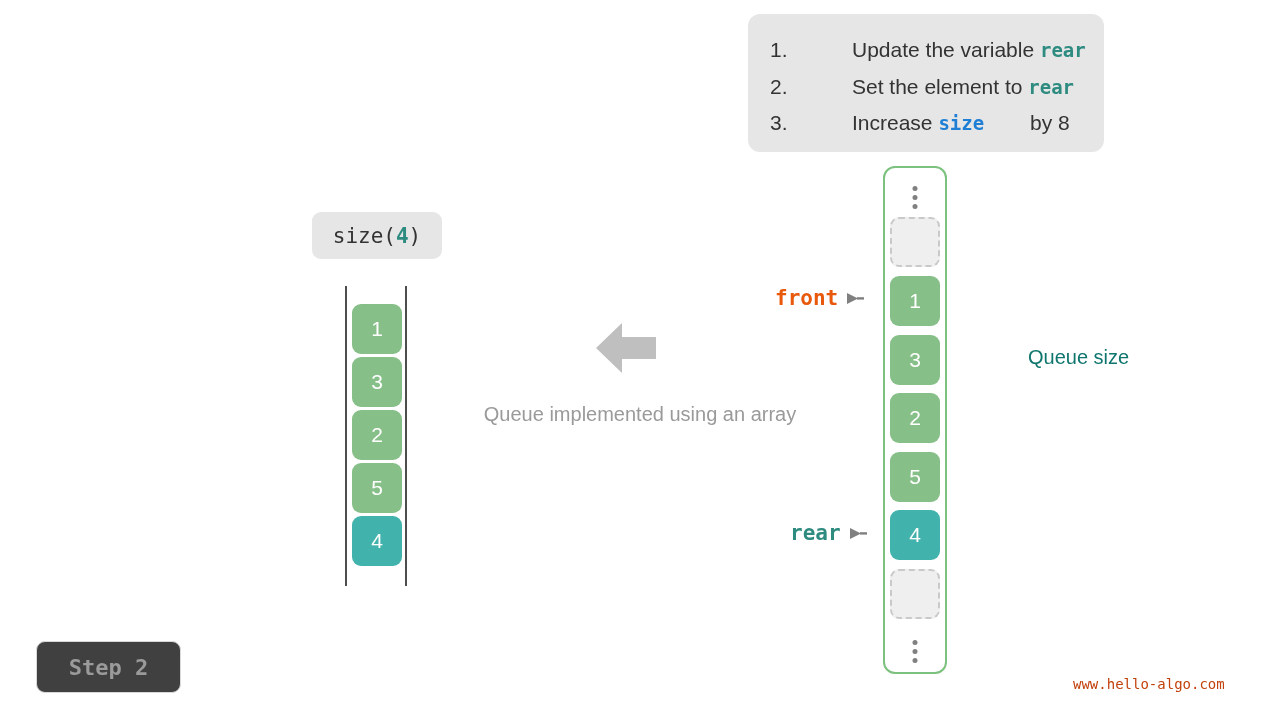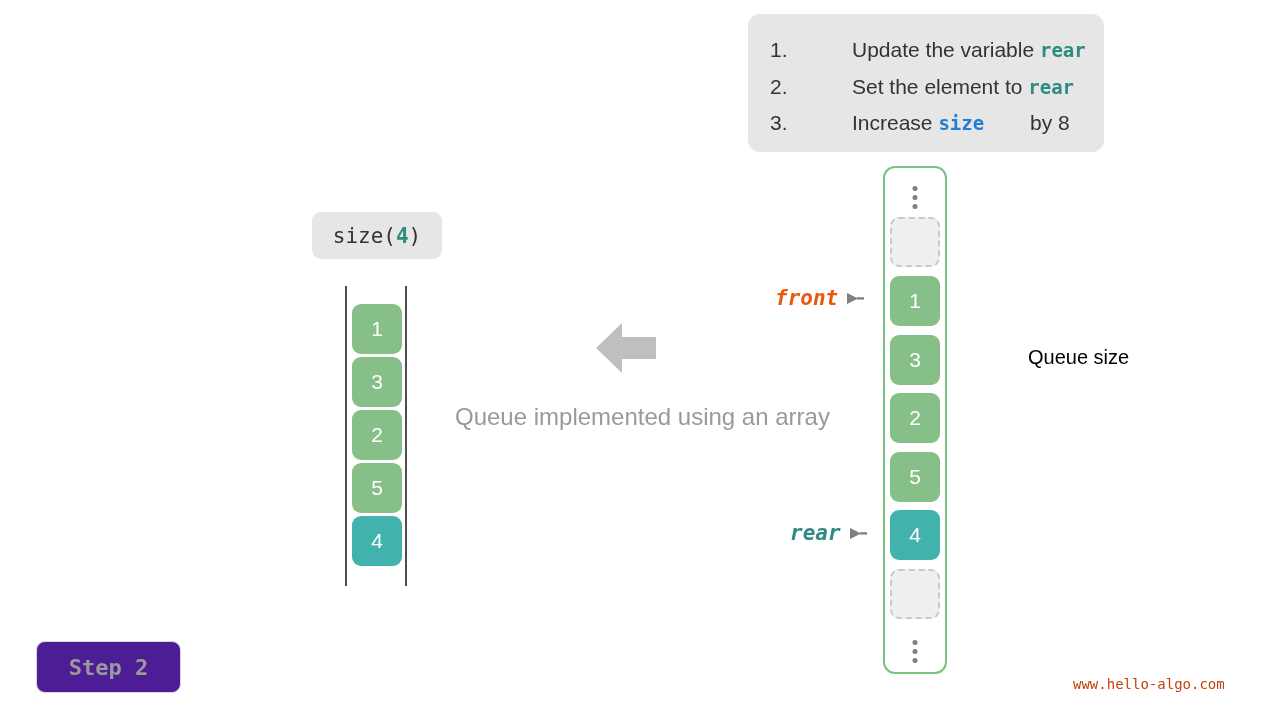--- a/index.html
+++ b/index.html
@@ -120,21 +120,21 @@
     top: 322px;
     width: 60px;
     height: 52px;
   }
   .caption {
     position: absolute;
     left: 455px;
     top: 403px;
     width: 370px;
     text-align: center;
-    font-size: 24px;
+    font-size: 20px;
     color: #9a9a9a;
     white-space: nowrap;
   }
 
   
   .array-container {
     position: absolute;
     left: 883px;
     top: 166px;
     width: 64px;
@@ -166,57 +166,56 @@
   
   .ptr {
     position: absolute;
     display: flex;
     align-items: center;
     gap: 9px;
     font-family: "DejaVu Sans Mono", monospace;
     font-weight: bold;
     font-size: 21px;
     white-space: pre;
-    font-style: italic;
   }
   .ptr-front { color: #e8590c; left: 775px; top: 286px; }
   .ptr-rear  { color: #2e8b80; left: 790px; top: 521px; }
   .ptr-arrow { display: inline-flex; align-items: center; }
 
   
   .size-block {
     position: absolute;
     left: 1028px;
     top: 342px;
     width: 200px;
   }
   .size-title {
     font-size: 20px;
-    color: #000000;
+    color: #0f766e;
     line-height: 30px;
     white-space: pre;
   }
   .size-expr {
     margin-top: 9px;
     font-family: "DejaVu Sans Mono", monospace;
     font-size: 21px;
     color: #333333;
     white-space: pre;
     line-height: 26px;
   }
   .size-expr .varname { color: #1f7fd4; font-weight: bold; }
 
   
   .step-badge {
     position: absolute;
     left: 36px;
     top: 641px;
     width: 145px;
     height: 52px;
-    background: #4c1d95;
+    background: #404040;
     border: 1px solid #d9d9d9;
     border-radius: 9px;
     display: flex;
     align-items: center;
     justify-content: center;
     font-family: "DejaVu Sans Mono", monospace;
     font-weight: bold;
     font-size: 22px;
     color: #9a9a9a;
     white-space: pre;

